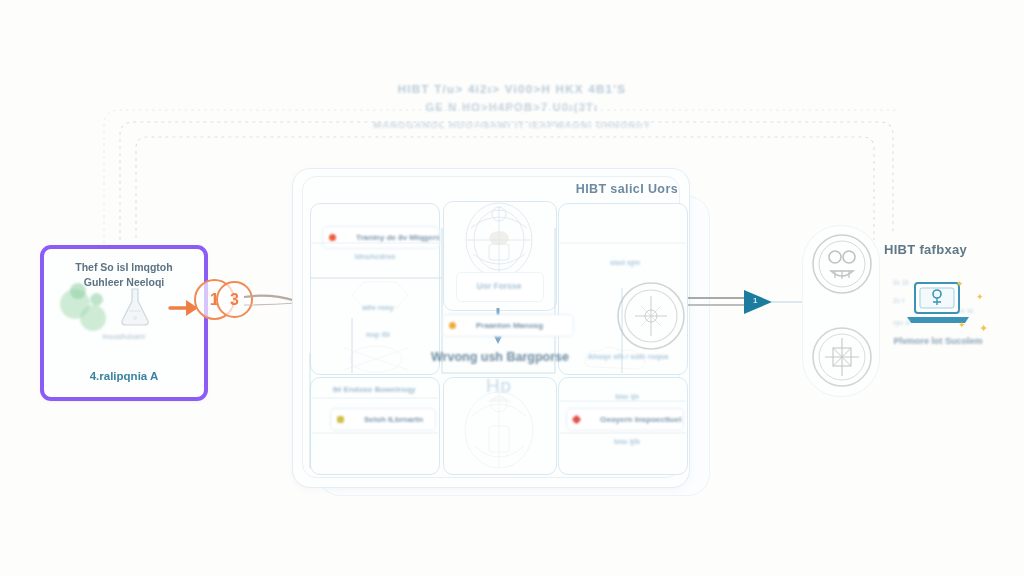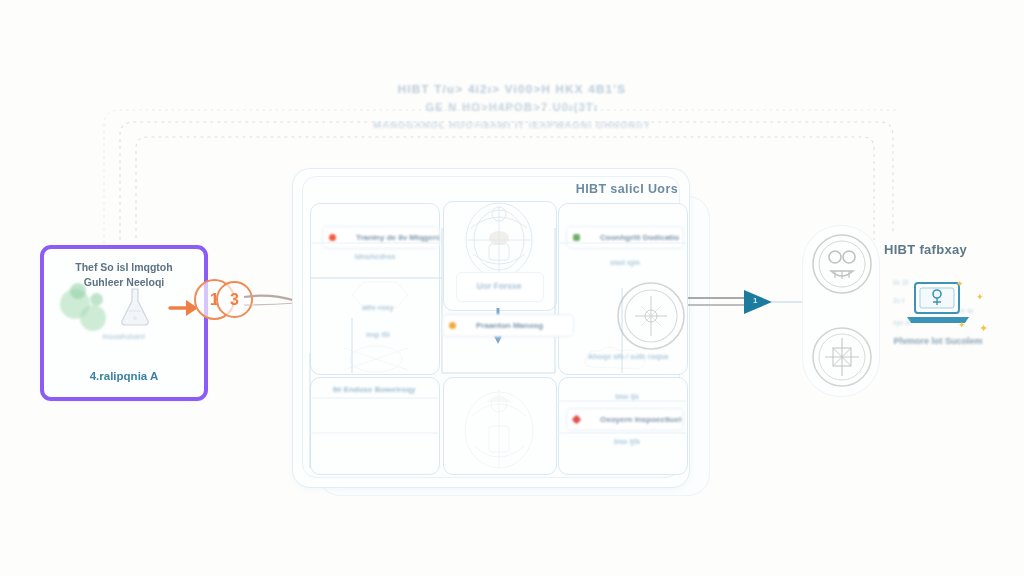--- a/index.html
+++ b/index.html
@@ -307,44 +307,46 @@
   </svg>
 
   <svg class="mandala faint" style="left:580px;top:345px;" width="72" height="32">
     <path d="M14,22 Q2,22 6,13 Q8,4 20,6 Q28,-2 40,6 Q56,2 60,12 Q70,16 60,24 Z" fill="none" stroke="#d6c79c" stroke-width=".9"></path>
   </svg>
 
   <div class="pill" id="pill-1">
     <span class="dot" style="background:#f0593c;border-radius:50%"></span>
     <span class="ptxt">Traniny de 8v Mtqgers</span>
   </div>
-  <div class="pill" id="pill-2">
-    <span class="dot" style="background:#6fae6a;"></span>
-    <span class="ptxt">Coonhgrlit Dodicatio</span>
-  </div>
   <div class="pill" id="pill-3">
     <span class="dot" style="background:#f0a93c;border-radius:50%"></span>
     <span class="ptxt">Praanton Manosg</span>
+  </div>
+  <div class="pill" id="pill-4">
+    <span class="dot" style="background:#cfc048;"></span>
+    <span class="ptxt">Seloh ILbrnartn</span>
   </div>
   <div class="pill" id="pill-5">
     <span class="dot" style="background:#e0504c;transform:rotate(45deg)"></span>
     <span class="ptxt">Oxoyern Inspoectiuel</span>
   </div>
 
   <div class="sublbl" style="left:330px;top:252px;width:90px;">Idnuhcdros</div>
   <div class="sublbl" style="left:338px;top:303px;width:80px;">athı rosy</div>
   <div class="sublbl" style="left:338px;top:330px;width:80px;">mqı i0i</div>
   <div class="sublbl" style="left:590px;top:258px;width:70px;">sioıi sjm</div>
   <div class="sublbl" style="left:594px;top:392px;width:66px;">bioı ijiı</div>
   <div class="sublbl" style="left:594px;top:437px;width:66px;">bioı ij0ı</div>
   <div class="sublbl" style="left:586px;top:352px;width:84px;">Ahoqe sfiı / solh roqsa</div>
 
   <div class="lightbox" style="left:456px;top:272px;width:86px;height:28px;"></div>
   <div class="sublbl" style="left:456px;top:281px;width:86px;font-size:8.5px;color:#a9c6d8;">Uor Forsse</div>
 
+  <div class="abs" id="mid-heading">Wrvong ush Bargporse</div>
+  <div class="abs" id="hd-text">Hᴅ</div>
   <div class="abs" id="col-left-bot-title">9ıI Endose Bowelroqy</div>
 
   <svg class="abs" style="left:310px;top:377px;" width="128" height="96">
     <path d="M0,21 L128,21 M0,56 L128,56" stroke="#e8f1f6" stroke-width="1"></path>
   </svg>
   <svg class="abs" style="left:558px;top:377px;" width="128" height="96">
     <path d="M0,24 L128,24 M0,56 L128,56" stroke="#e8f1f6" stroke-width="1"></path>
   </svg>
   <svg class="abs" style="left:310px;top:203px;" width="128" height="170">
     <path d="M0,40 L128,40" stroke="#e8f1f6" stroke-width="1"></path>

